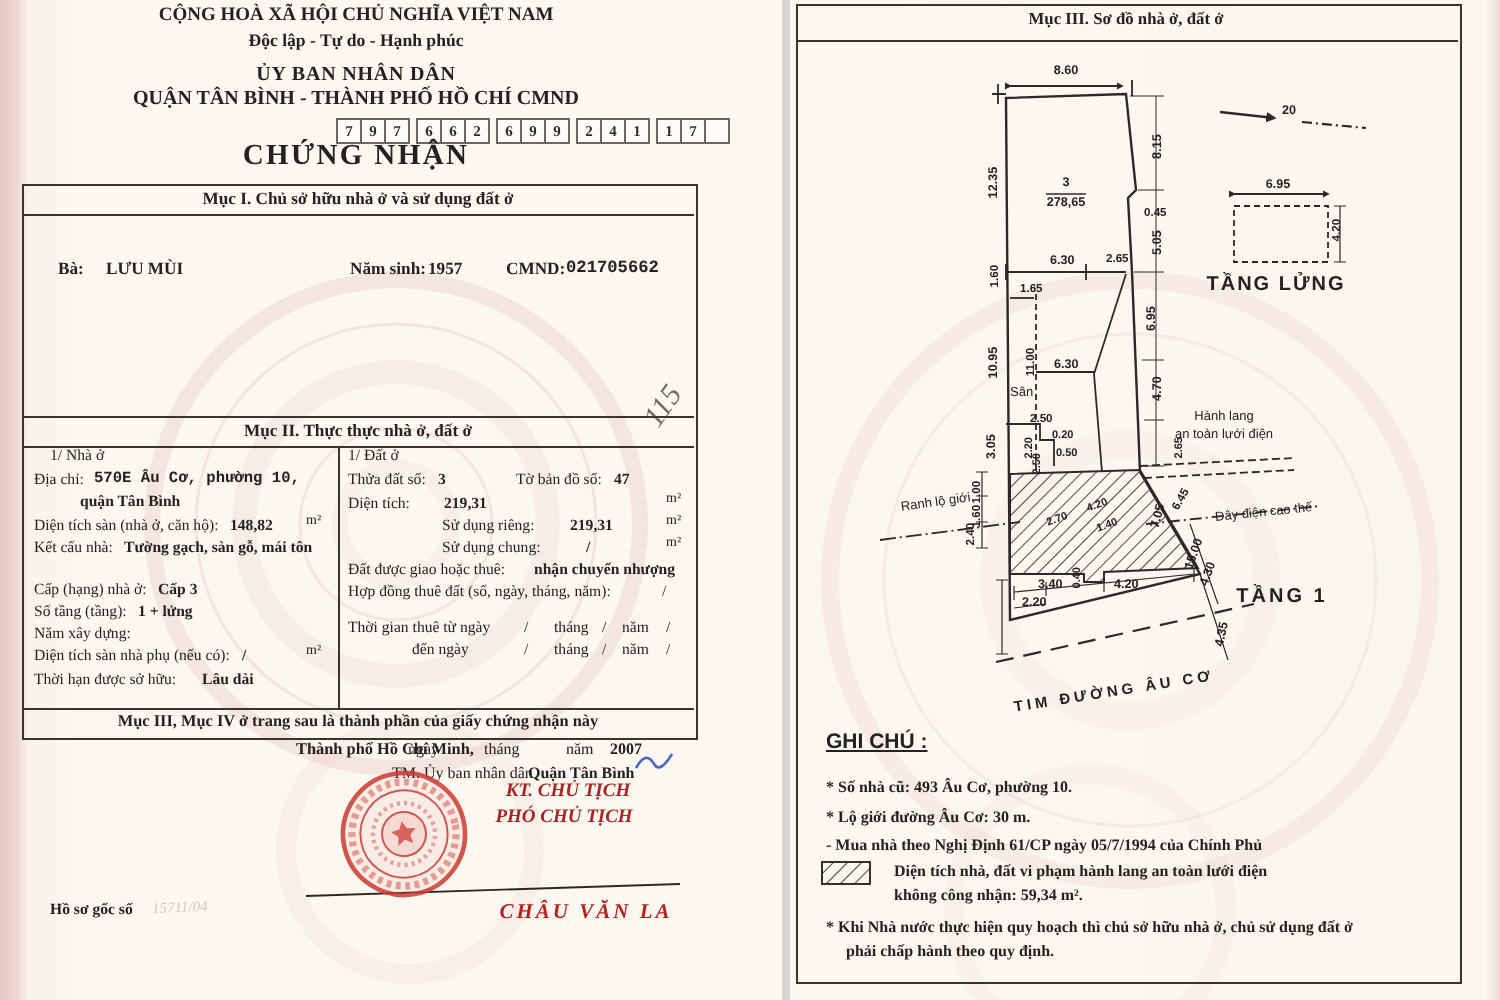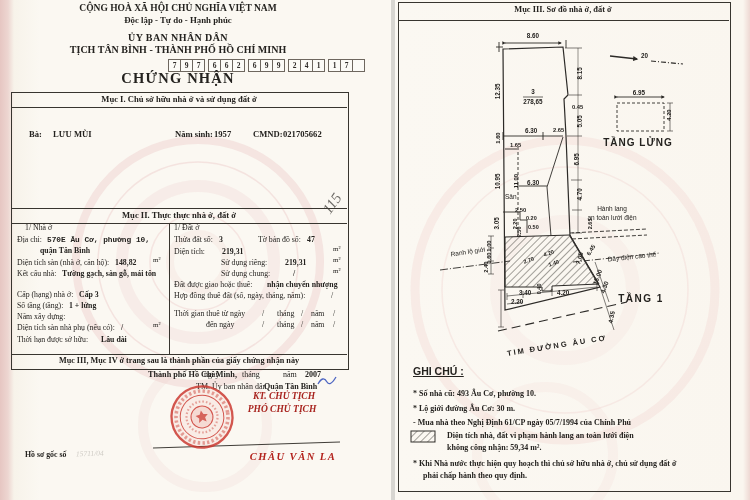--- a/index.html
+++ b/index.html
@@ -58,29 +58,29 @@
         <div class="cell" style="left: 300px; top: 59px;">4</div>
         <div class="cell" style="left: 312px; top: 59px;">1</div>
         <div class="cell" style="left: 328px; top: 59px;">1</div>
         <div class="cell" style="left: 340px; top: 59px;">7</div>
         <div class="cell" style="left: 352px; top: 59px;"></div>
       </div>
     <div id="p1texts">
         <span class="txt b" style="left: 178px; top: 4px; font-size: 9.5px; transform: translateX(-50%);">CỘNG HOÀ XÃ HỘI CHỦ NGHĨA VIỆT NAM</span>
         <span class="txt b" style="left: 178px; top: 16px; font-size: 8.8px; transform: translateX(-50%);">Độc lập - Tự do - Hạnh phúc</span>
         <span class="txt b" style="left: 178px; top: 33px; font-size: 10px; letter-spacing: 0.4px; transform: translateX(-50%);">ỦY BAN NHÂN DÂN</span>
-        <span class="txt b" style="left: 178px; top: 45px; font-size: 10px; transform: translateX(-50%);">TỊCH TÂN BÌNH - THÀNH PHỐ HỒ CHÍ MINH</span>
+        <span class="txt b" style="left: 178px; top: 45px; font-size: 10px; transform: translateX(-50%);">QUẬN TÂN BÌNH - THÀNH PHỐ HỒ CHÍ CMND</span>
         <span class="txt b" style="left: 178px; top: 71px; font-size: 14.5px; letter-spacing: 1.2px; transform: translateX(-50%);">CHỨNG NHẬN</span>
         <span class="txt b" style="left: 179px; top: 95px; font-size: 8.6px; transform: translateX(-50%);">Mục I. Chủ sở hữu nhà ở và sử dụng đất ở</span>
         <span class="txt b" style="left: 29px; top: 130px; font-size: 8.6px;">Bà:</span>
         <span class="txt b" style="left: 53px; top: 130px; font-size: 8.6px;">LƯU MÙI</span>
         <span class="txt b" style="left: 175px; top: 130px; font-size: 8.6px;">Năm sinh:</span>
         <span class="txt b" style="left: 214px; top: 130px; font-size: 8.6px;">1957</span>
         <span class="txt b" style="left: 253px; top: 130px; font-size: 8.6px;">CMND:</span>
-        <span class="txt b" style="left: 283px; top: 130px; font-size: 8.6px;">021705662</span>
+        <span class="txt b" style="left: 283px; top: 130px; font-size: 8.6px; font-family: Liberation Mono, monospace;">021705662</span>
         <span class="txt i" style="left: 322px; top: 196px; font-size: 15px; color: rgb(63, 60, 56); opacity: 0.75; transform: rotate(-55deg);">115</span>
         <span class="txt b" style="left: 179px; top: 211px; font-size: 8.6px; transform: translateX(-50%);">Mục II. Thực thực nhà ở, đất ở</span>
         <span class="txt" style="left: 25px; top: 224px; font-size: 7.8px;">1/ Nhà ở</span>
         <span class="txt" style="left: 17px; top: 236px; font-size: 7.8px;">Địa chỉ:</span>
         <span class="txt b" style="left: 47px; top: 236px; font-size: 7.8px; font-family: Liberation Mono, monospace;">570E Âu Cơ, phường 10,</span>
         <span class="txt b" style="left: 40px; top: 247px; font-size: 7.8px;">quận Tân Bình</span>
         <span class="txt" style="left: 17px; top: 259px; font-size: 7.8px;">Diện tích sàn (nhà ở, căn hộ):</span>
         <span class="txt b" style="left: 115px; top: 259px; font-size: 7.8px;">148,82</span>
         <span class="txt" style="left: 153px; top: 257px; font-size: 7px;">m²</span>
         <span class="txt" style="left: 17px; top: 270px; font-size: 7.8px;">Kết cấu nhà:</span>

